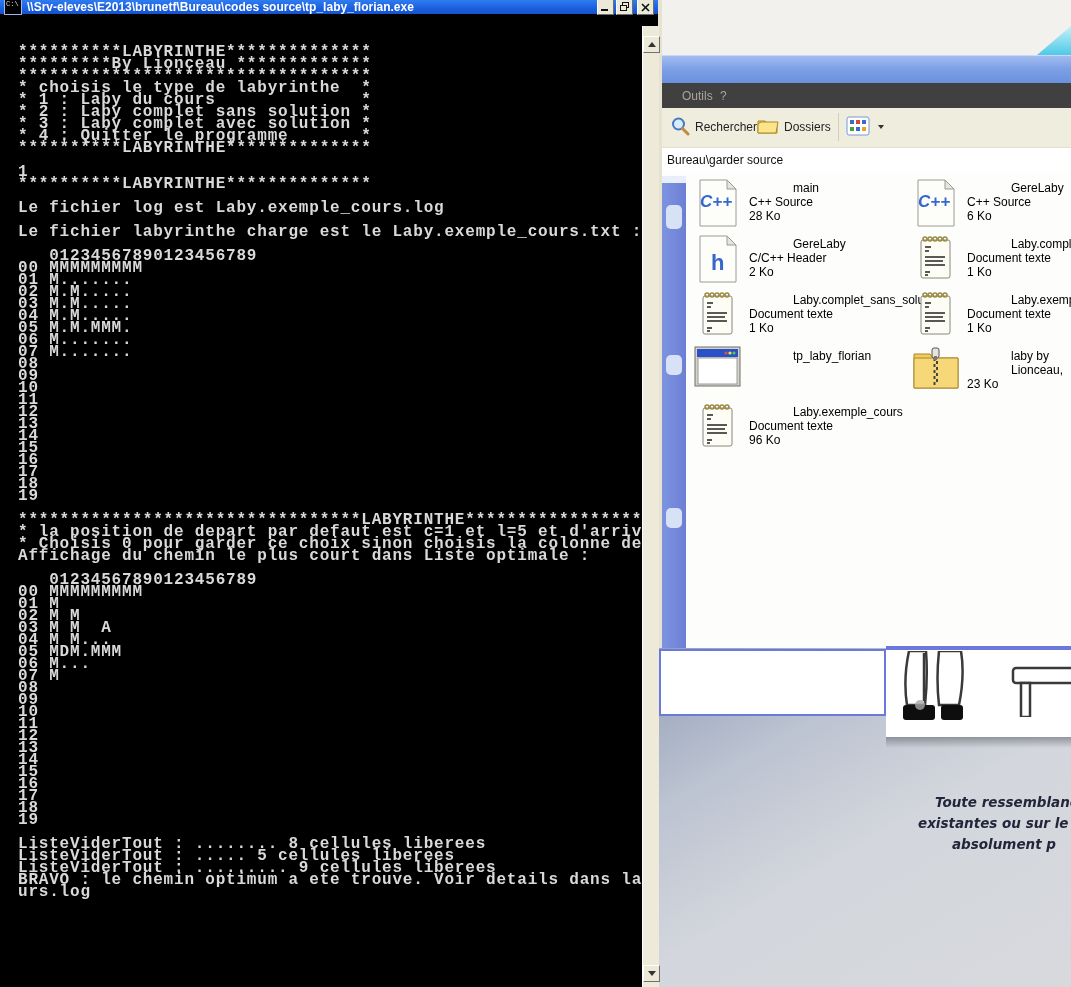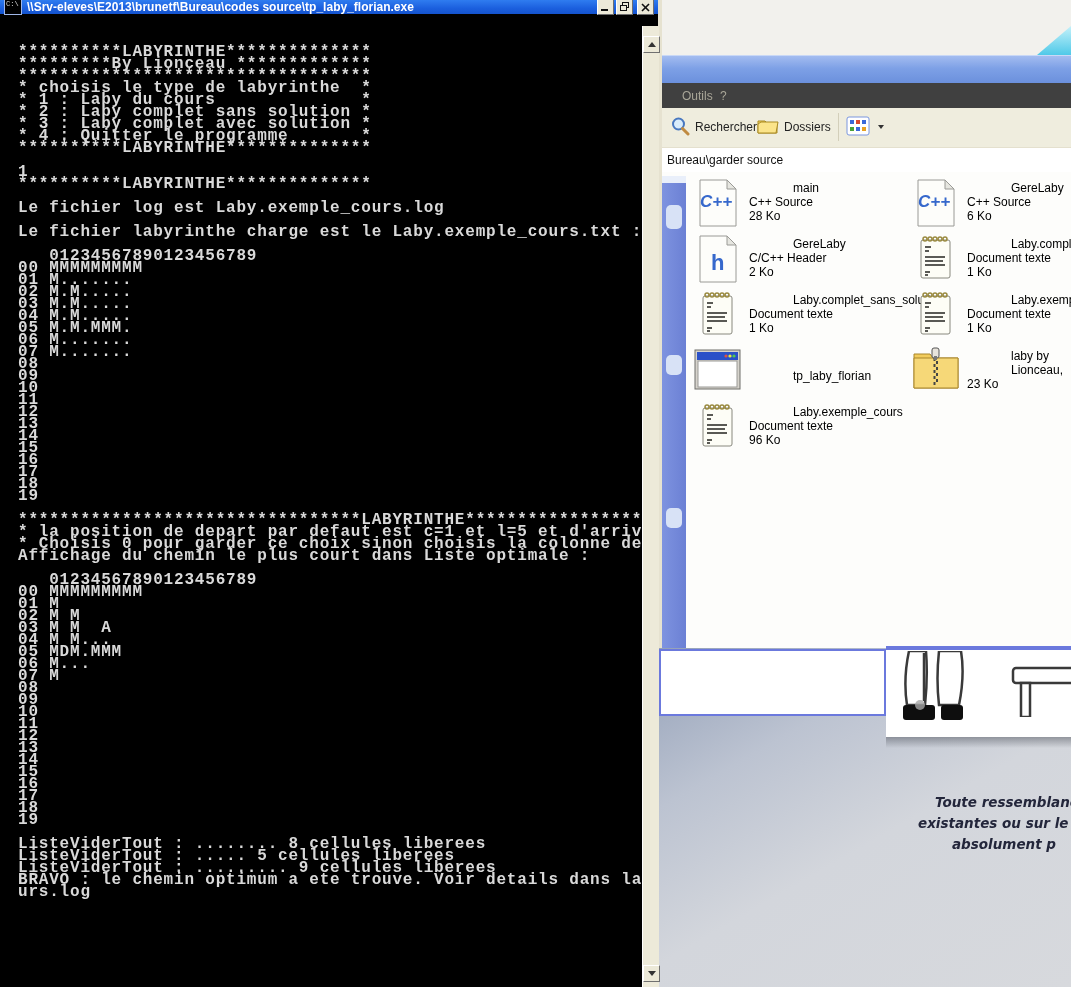--- a/index.html
+++ b/index.html
@@ -35,21 +35,21 @@
   .exp-filearea{left:662px;top:172px;width:409px;height:476px;background:#FDFDFB;}
 
   .task-strip{left:662px;top:176px;width:24px;height:472px;
      background:linear-gradient(90deg,#7E93E0,#6B80D4);}
   .task-strip-cap{left:662px;top:176px;width:24px;height:7px;background:#E9EFFA;}
   .task-blob{width:16px;border-radius:5px;background:#D8E2F6;position:absolute;left:666px;}
 
   .file-grid{left:694px;top:178px;display:grid;
      grid-template-columns:218px 180px;grid-auto-rows:56px;}
   .file-tile{display:flex;gap:7px;align-items:flex-start;}
-  .file-tile.center-label{align-items:center;}
+  .file-tile.center-label{}
   .tile-icon{width:48px;height:50px;flex:0 0 48px;display:flex;
      align-items:flex-start;justify-content:center;}
   .tile-labels{font-size:12px;line-height:14px;padding-top:3px;}
   .file-name{color:#000;padding-left:44px;}
   .file-type,.file-size{color:#000000;}
 
   
   .comic-topline{left:886px;top:646px;width:185px;height:4px;background:#6B79DD;}
   .comic-white{left:886px;top:650px;width:185px;height:87px;background:#FFFFFF;}
   .comic-shadow{left:886px;top:737px;width:185px;height:11px;opacity:.5;

